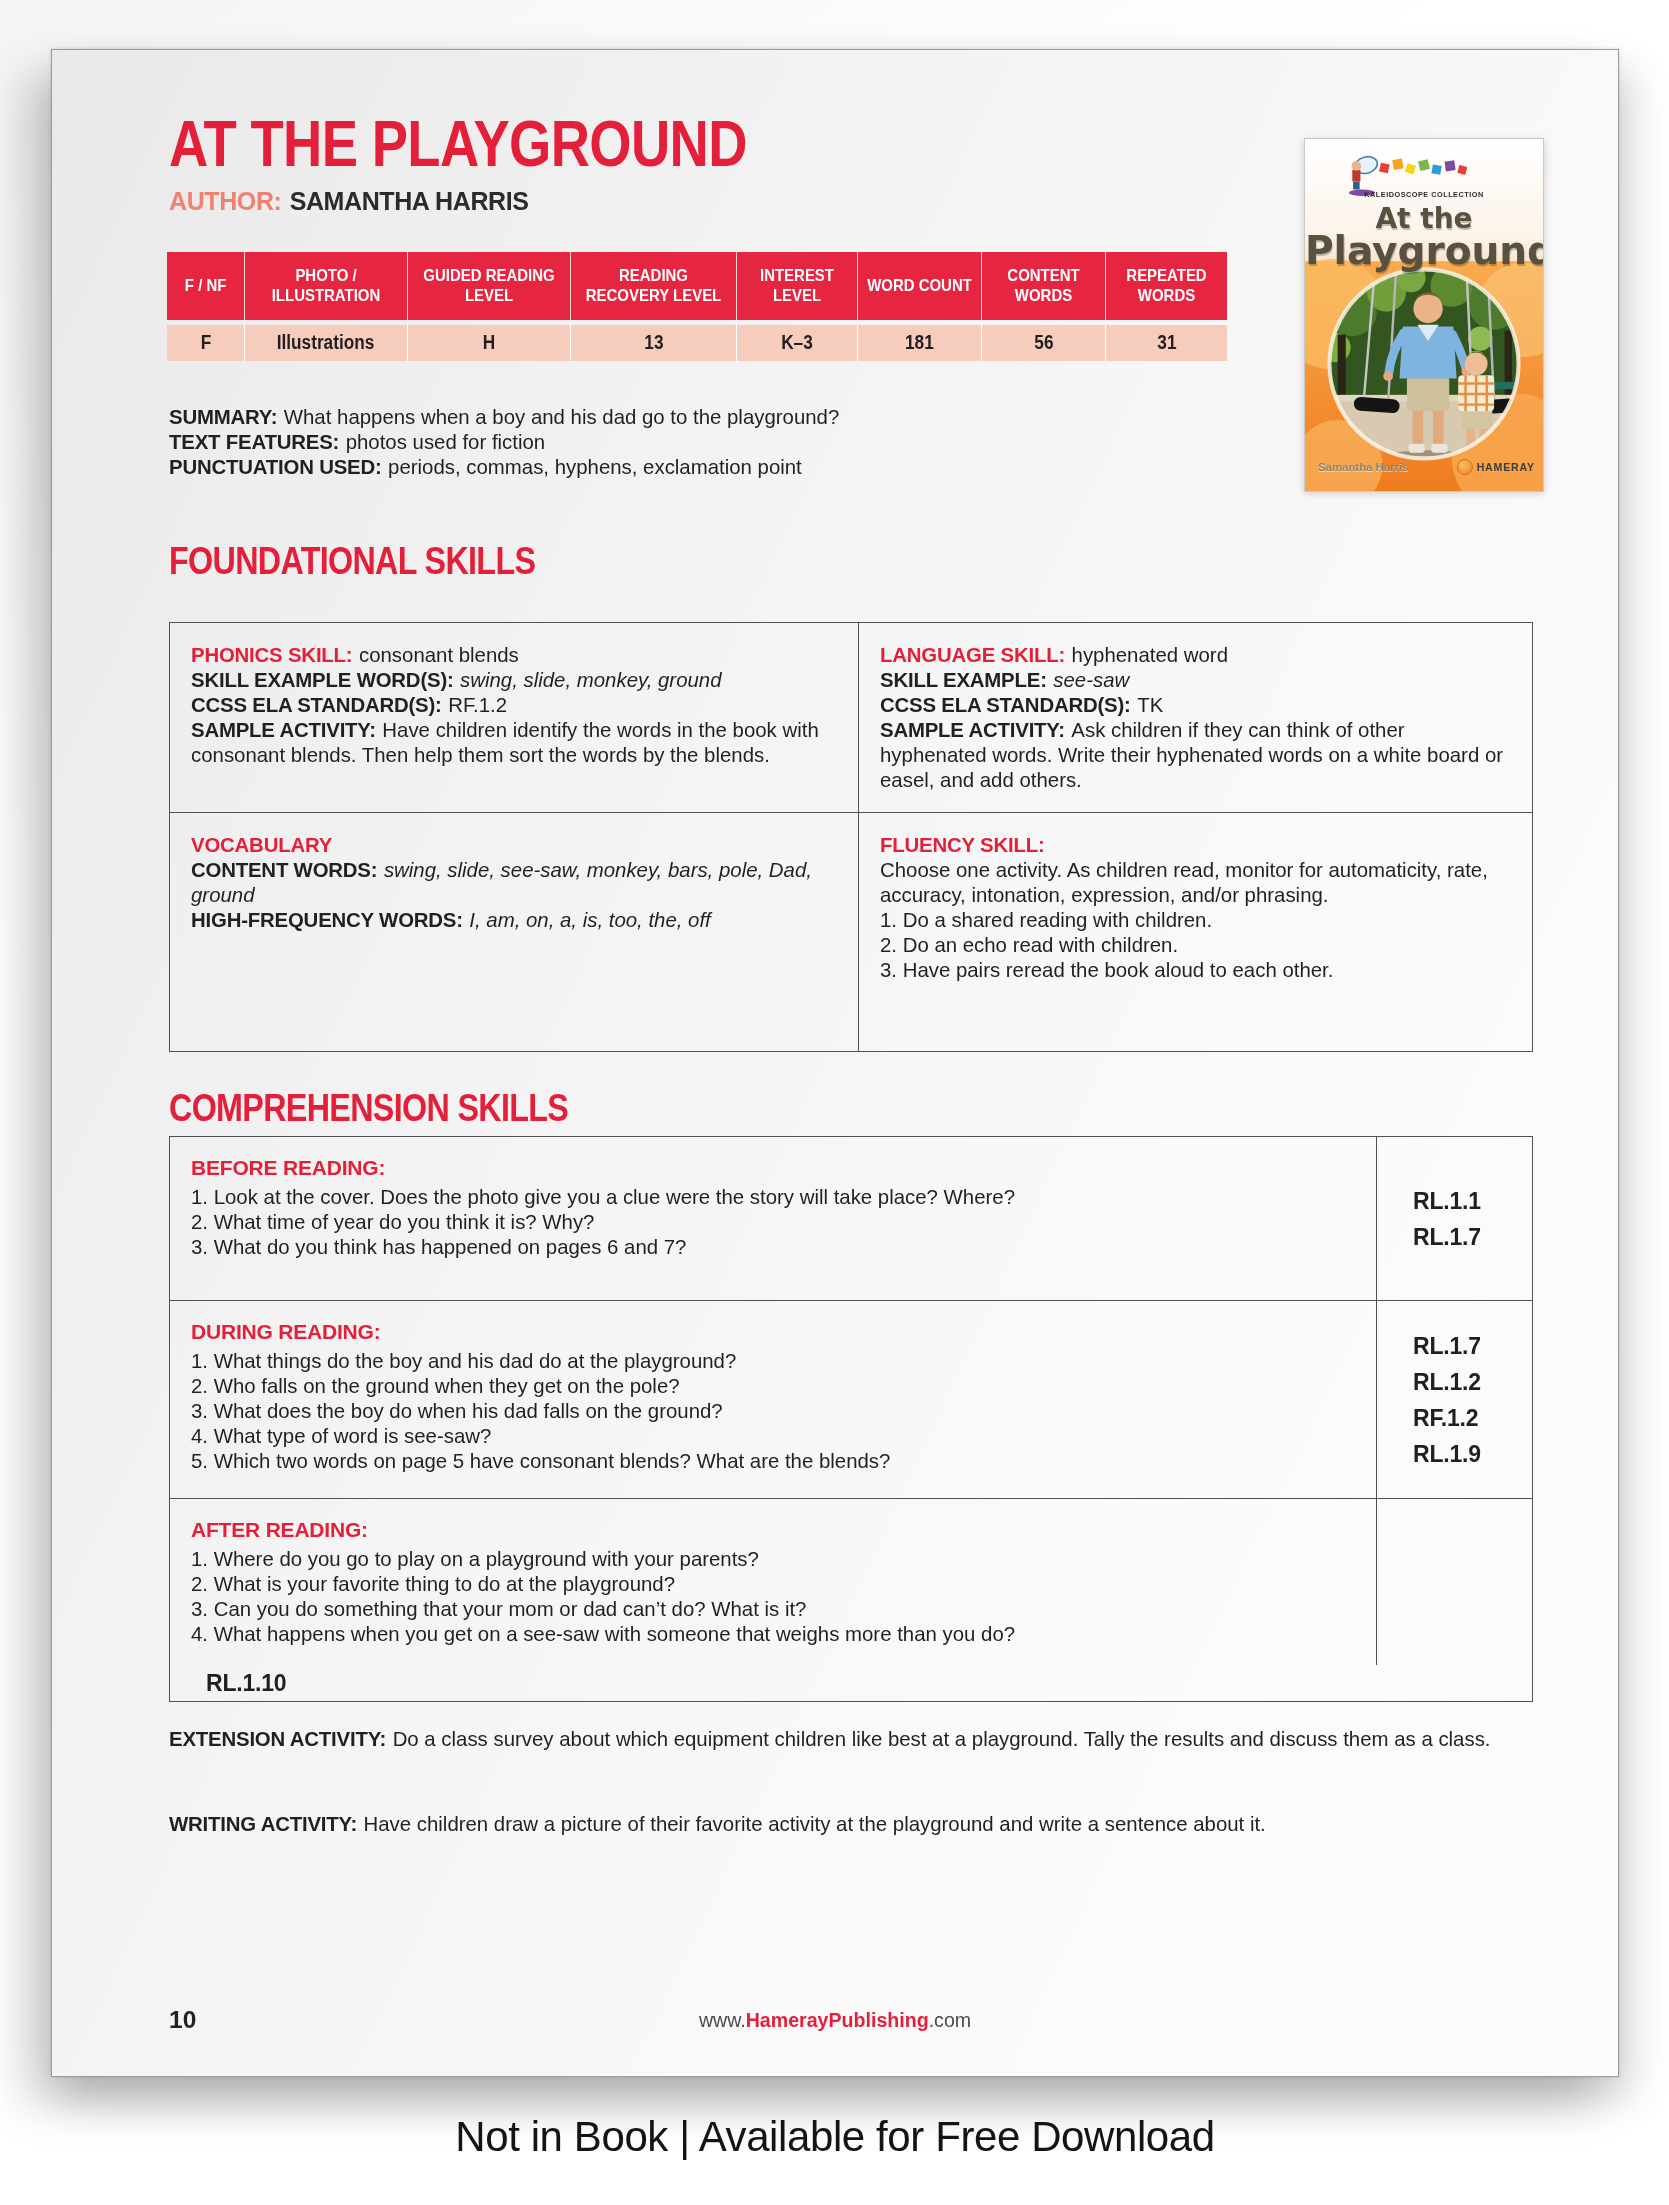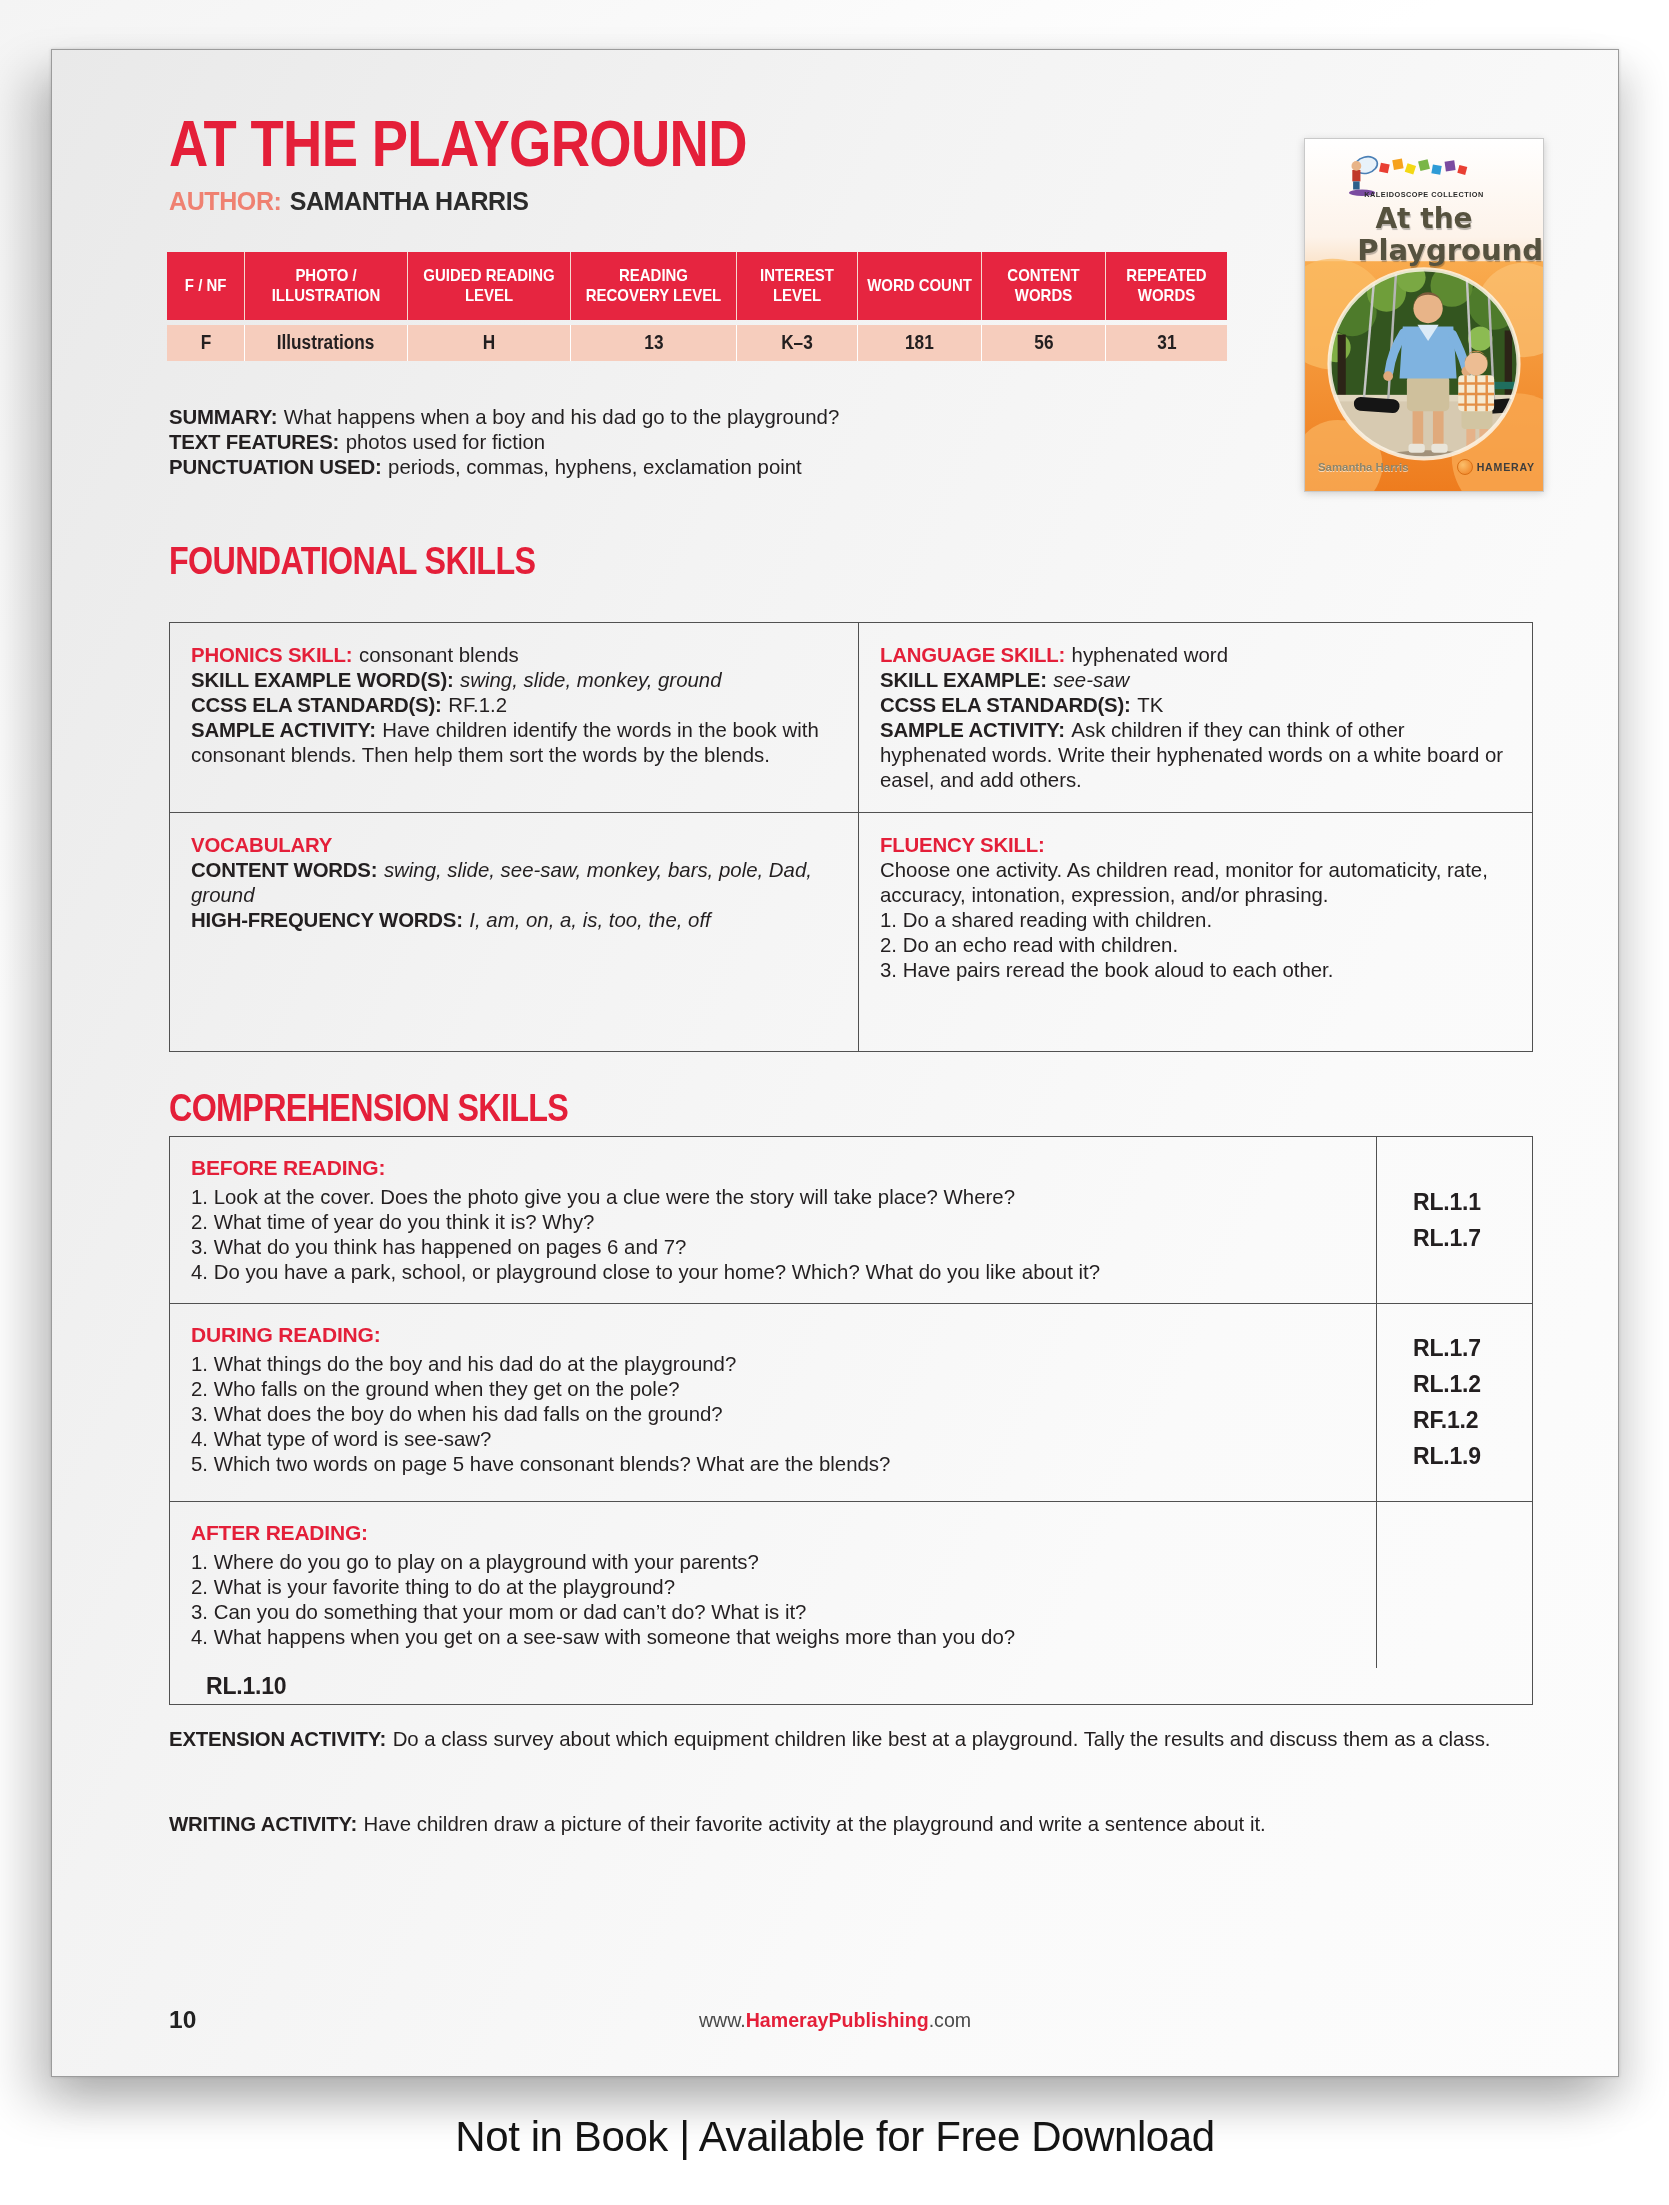--- a/index.html
+++ b/index.html
@@ -81,21 +81,21 @@
 
   
   .caption{position:absolute;left:0;right:0;top:2113px;text-align:center;font-size:42px;color:#141414;letter-spacing:-0.4px;}
 
   
   .cover{position:absolute;left:1252px;top:88px;width:238px;height:352px;border:0.8px solid #c9c9c9;box-shadow:0 2.4px 8.2px rgba(0,0,0,.18);overflow:hidden;background:#fff;}
   .cover svg{position:absolute;left:0;top:0;}
   .kc-line{position:absolute;left:0;right:0;top:51px;text-align:center;font-size:7.3px;font-weight:bold;color:#2b2b2b;letter-spacing:0.5px;}
   .cv-title{position:absolute;left:0;right:0;top:64px;text-align:center;color:#56523f;font-family:"DejaVu Sans",sans-serif;font-weight:bold;text-shadow:0.8px 1.6px 0.8px rgba(0,0,0,.25);}
   .cv-title .l1{font-size:28px;display:block;line-height:31px;}
-  .cv-title .l2{font-size:29px;display:block;line-height:33px;text-align:right;}
+  .cv-title .l2{font-size:39px;display:block;line-height:33px;text-align:right;}
   .cv-author{position:absolute;left:13px;bottom:18px;font-size:11.4px;font-weight:bold;color:#8d8468;text-shadow:0 0.8px 0 rgba(255,255,255,.6);}
   .cv-pub{position:absolute;right:8.2px;bottom:16.3px;display:flex;align-items:center;gap:3.3px;}
   .cv-pub .dot{width:14px;height:14px;border-radius:50%;background:radial-gradient(circle at 35% 35%,#fbbf6b,#ef7d1e);border:0.8px solid #d96f15;}
   .cv-pub .nm{font-size:10.6px;font-weight:bold;color:#3d3d3d;letter-spacing:0.8px;}
 </style>
 </head>
 <body>
 
 <div class="stage">
   <div class="page">
@@ -206,21 +206,20 @@
     <div class="sec-head comp display">COMPREHENSION SKILLS</div>
 
     <div class="c-table">
       <div class="c-row r0">
         <div class="c-q">
           <div class="c-title">BEFORE READING:</div>
           <div>
               <div class="q">1. Look at the cover. Does the photo give you a clue were the story will take place? Where?</div>
               <div class="q">2. What time of year do you think it is? Why?</div>
               <div class="q">3. What do you think has happened on pages 6 and 7?</div>
-              <div class="q">4. Do you have a park, school, or playground close to your home? Which? What do you like about it?</div>
             </div>
         </div>
         <div class="c-codes">
             <div class="code">RL.1.1</div>
             <div class="code">RL.1.7</div>
           </div>
       </div>
       <div class="c-row r1">
         <div class="c-q">
           <div class="c-title">DURING READING:</div>

